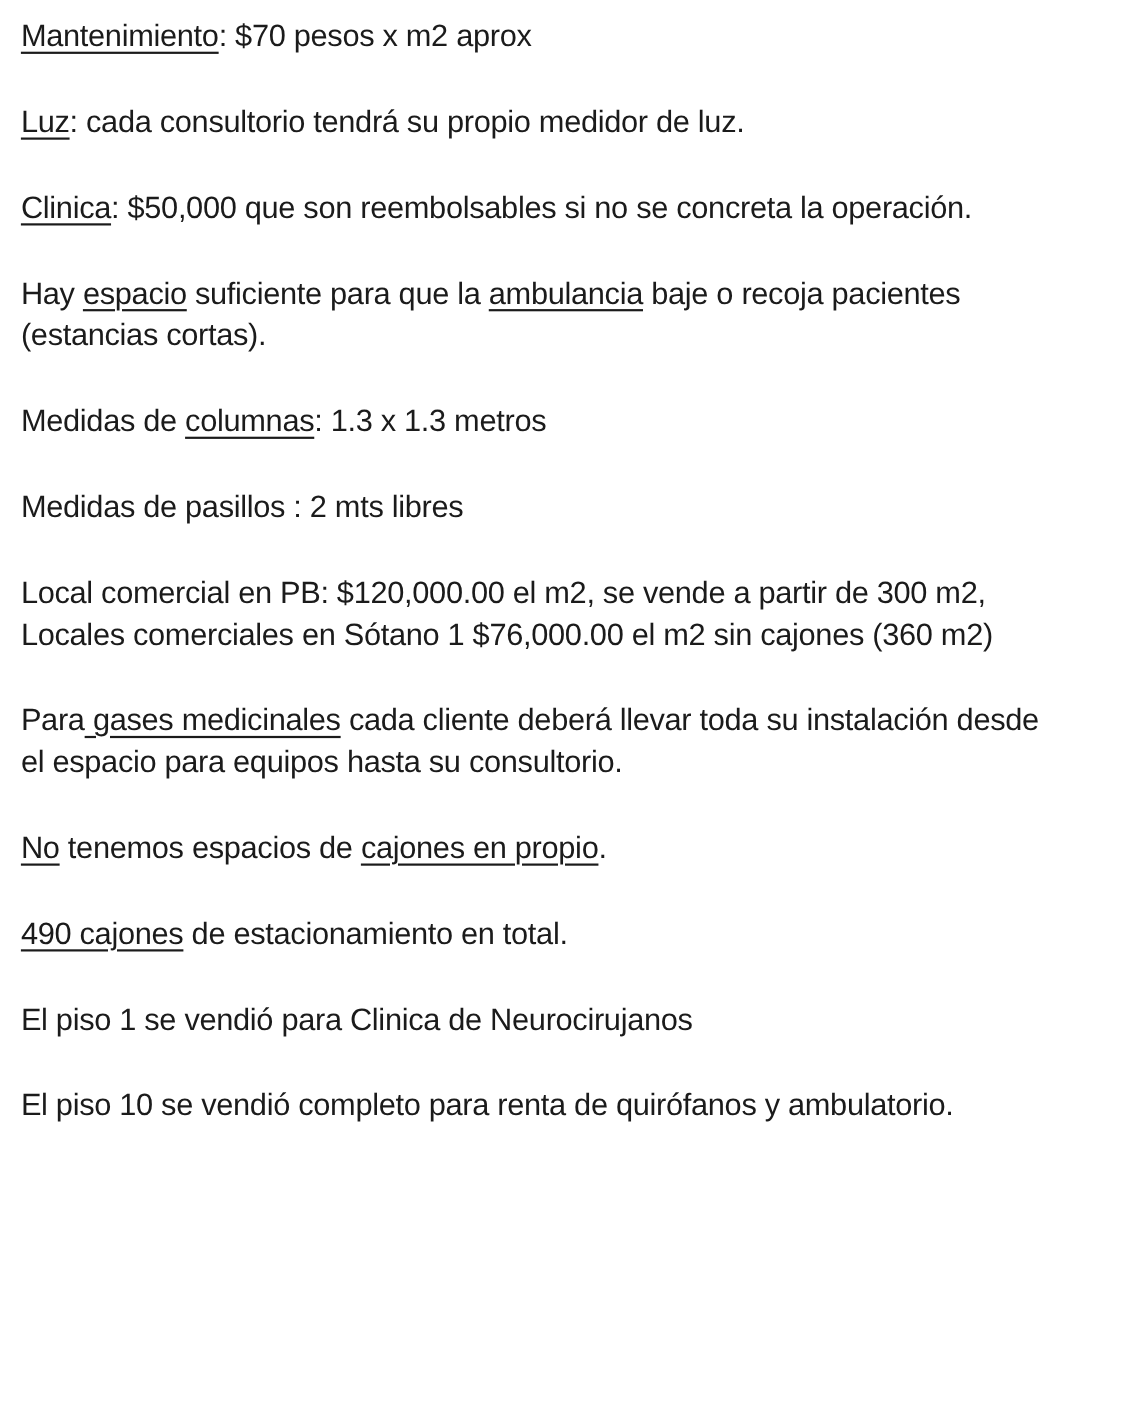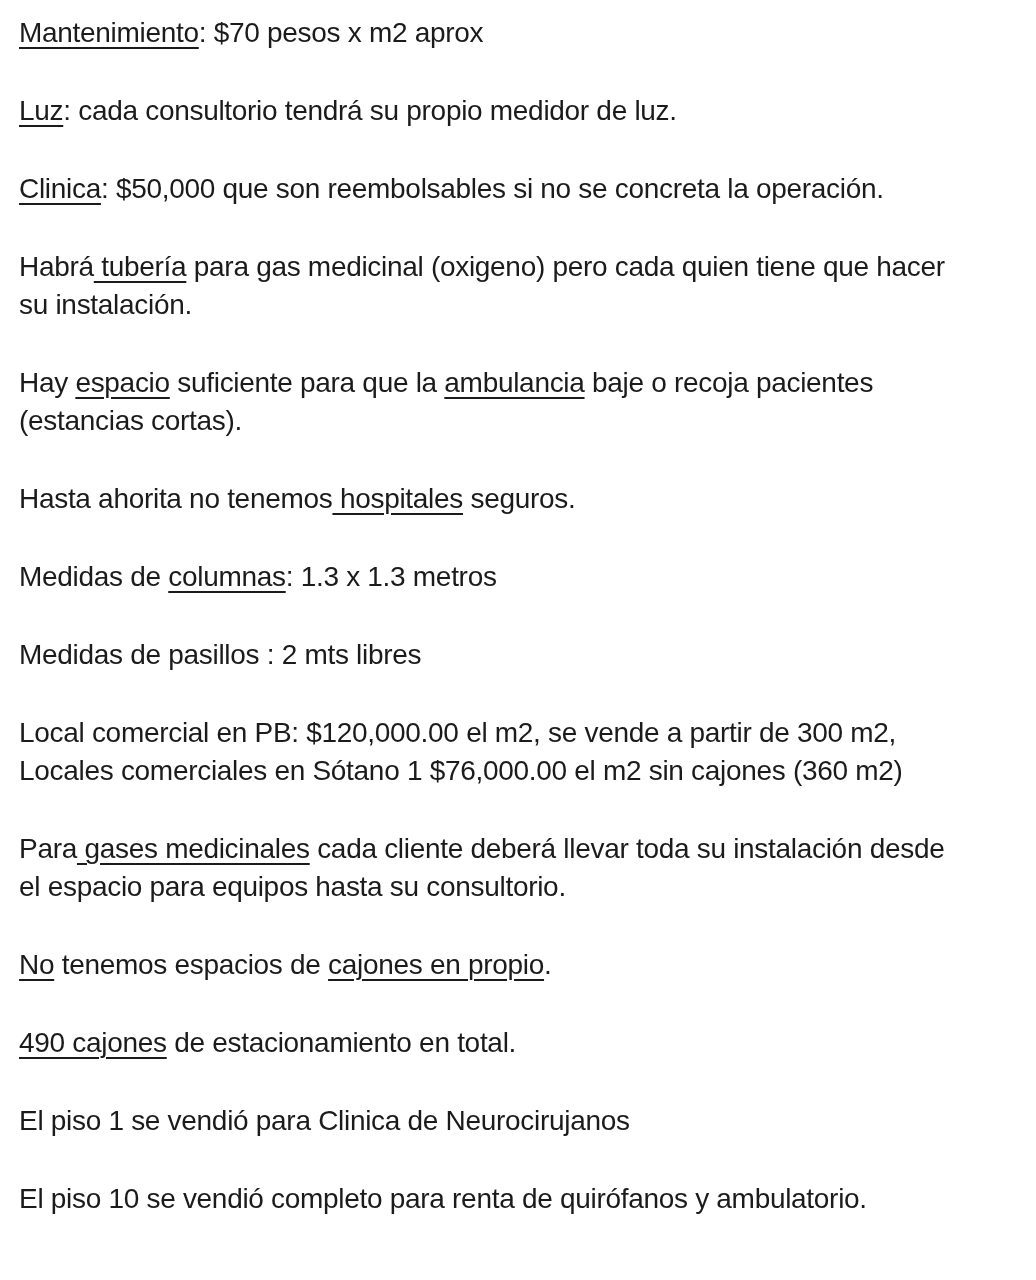--- a/index.html
+++ b/index.html
@@ -37,25 +37,22 @@
     text-underline-offset: 5px;
   }
 </style>
 </head>
 <body>
 
 <main class="doc">
     <p><span class="u">Mantenimiento</span><span class="">: $70 pesos x m2 aprox</span></p>
     <p><span class="u">Luz</span><span class="">: cada consultorio tendrá su propio medidor de luz.</span></p>
     <p><span class="u">Clinica</span><span class="">: $50,000 que son reembolsables si no se concreta la operación.</span></p>
-    <p><span class="">Habrá</span><span class="u"> tubería</span><span class=""> para gas medicinal (oxigeno) pero cada quien tiene que hacer
-su instalación.</span></p>
     <p><span class="">Hay </span><span class="u">espacio</span><span class=""> suficiente para que la </span><span class="u">ambulancia</span><span class=""> baje o recoja pacientes
 (estancias cortas).</span></p>
-    <p><span class="">Hasta ahorita no tenemos</span><span class="u"> hospitales</span><span class=""> seguros.</span></p>
     <p><span class="">Medidas de </span><span class="u">columnas</span><span class="">: 1.3 x 1.3 metros</span></p>
     <p><span class="">Medidas de pasillos : 2 mts libres</span></p>
     <p><span class="">Local comercial en PB: $120,000.00 el m2, se vende a partir de 300 m2,
 Locales comerciales en Sótano 1 $76,000.00 el m2 sin cajones (360 m2)</span></p>
     <p><span class="">Para</span><span class="u"> gases medicinales</span><span class=""> cada cliente deberá llevar toda su instalación desde
 el espacio para equipos hasta su consultorio.</span></p>
     <p><span class="u">No</span><span class=""> tenemos espacios de </span><span class="u">cajones en propio</span><span class="">.</span></p>
     <p class="extra-gap"><span class="u">490 cajones</span><span class=""> de estacionamiento en total.</span></p>
     <p><span class="">El piso 1 se vendió para Clinica de Neurocirujanos</span></p>
     <p><span class="">El piso 10 se vendió completo para renta de quirófanos y ambulatorio.</span></p>

